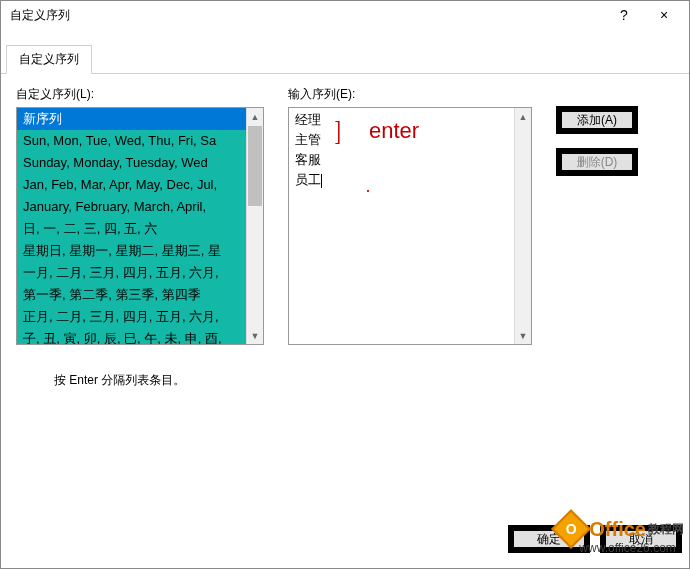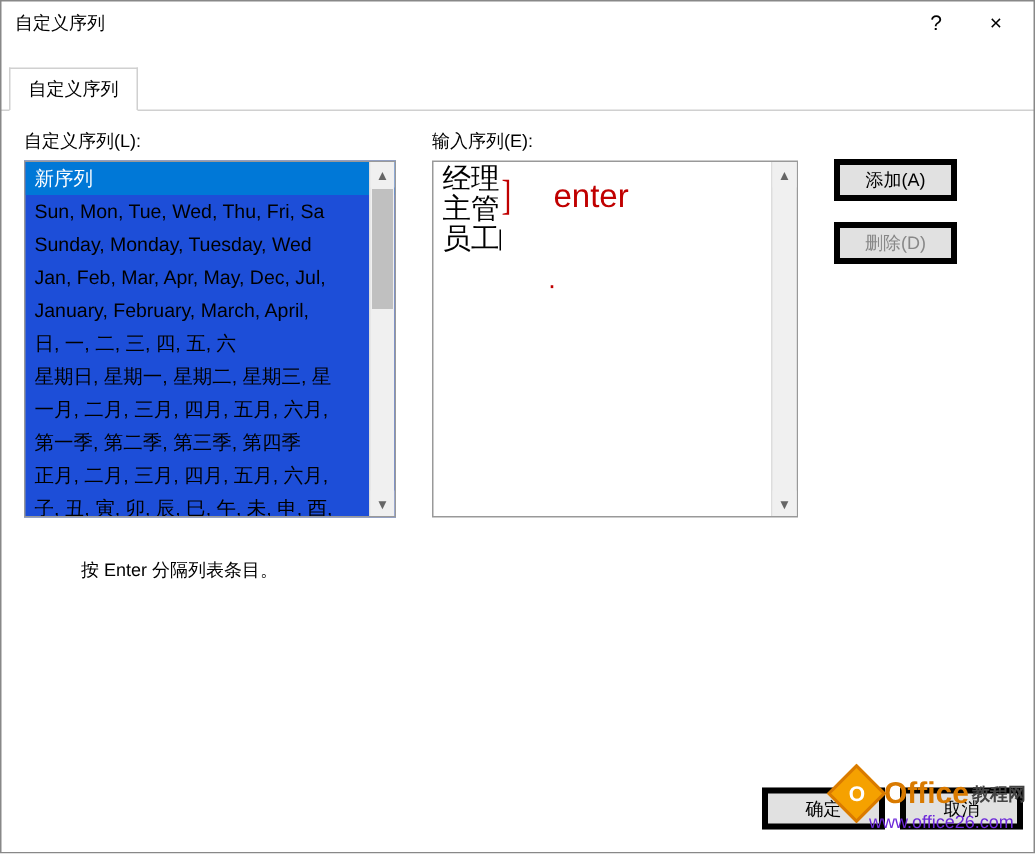--- a/index.html
+++ b/index.html
@@ -48,21 +48,21 @@
       gap: 24px;
     }
     .col { display: flex; flex-direction: column; }
     .col-left { width: 248px; }
     .col-mid { width: 244px; }
     .col-right { width: 88px; padding-top: 20px; }
     .label { margin-bottom: 4px; font-size: 12px; }
     .listbox {
       border: 1px solid #999;
       height: 238px;
-      background: #1d4ed8;
+      background: #14b8a6;
       overflow: hidden;
       position: relative;
     }
     .listbox-inner { overflow: hidden; height: 100%; }
     .list-item {
       padding: 2px 6px;
       white-space: nowrap;
       font-size: 13px;
       line-height: 18px;
     }
@@ -76,21 +76,21 @@
     .sb-thumb { flex: 0 0 80px; background: #c0c0c0; margin: 1px; }
     .sb-track { flex: 1; }
     .entry-box {
       border: 1px solid #999;
       height: 238px;
       background: #fff;
       position: relative;
       padding: 2px 6px;
     }
     .entry-line {
-      font-size: 19px; line-height: 20px;
+      font-size: 13px; line-height: 20px;
       white-space: pre;
     }
     .annot-bracket {
       position: absolute;
       left: 44px; top: 4px;
       color: #c00000;
       font-size: 28px;
       line-height: 38px;
       font-family: SimSun, serif;
       transform: scaleX(0.7);
@@ -103,21 +103,21 @@
       font-family: "Arial", sans-serif;
     }
     .annot-dot {
       position:absolute; left:76px; top:72px; color:#c00000; font-size:18px;
     }
     .cursor {
       display:inline-block; width:1px; height:14px; background:#000; vertical-align:middle;
     }
     .btn {
       width: 82px; height: 28px;
-      border: 4px solid #000000;
+      border: 6px solid #000000;
       background: #e1e1e1;
       margin-bottom: 14px;
       display: flex; align-items: center; justify-content: center;
       font-size: 12px;
     }
     .btn.disabled { color: #888; }
     .hint {
       position: absolute;
       left: 54px; top: 372px;
       font-size: 12px;
@@ -143,21 +143,21 @@
     .wm-top .wm-ch { color: #444; font-weight: bold; margin-left: 2px; font-size: 12px;}
     .wm-icon {
       width: 28px; height: 28px;
       background: #f5a100;
       transform: rotate(45deg);
       display: inline-flex; align-items: center; justify-content: center;
       margin-right: 4px;
       border: 2px solid #d97a00;
     }
     .wm-icon-inner { transform: rotate(-45deg); color:#fff; font-weight:bold; font-size:14px;}
-    .wm-url { font-size: 12px; color: #6d28d9; margin-top: -2px; margin-left: 22px;}
+    .wm-url { font-size: 12px; color: #404040; margin-top: -2px; margin-left: 22px;}
     .window-border {
       position:absolute; inset:0; border:1px solid #888; pointer-events:none;
     }
   </style>
 </head>
 <body>
 
 <div class="window-border"></div>
 
 <div class="titlebar">
@@ -195,20 +195,21 @@
       </div>
     </div>
   </div>
 
   <div class="col col-mid">
     <div class="label">输入序列(E):</div>
     <div class="entry-box">
       <div>
           <div class="entry-line">经理</div>
           <div class="entry-line">主管</div>
+          <div class="entry-line">客服</div>
           <div class="entry-line">员工<span class="cursor"></span></div>
         </div>
       <span class="annot-bracket">]</span>
       <span class="annot-text">enter</span>
       <span class="annot-dot">·</span>
       <div class="scrollbar-v">
         <div class="sb-btn">▲</div>
         <div class="sb-track"></div>
         <div class="sb-btn">▼</div>
       </div>

